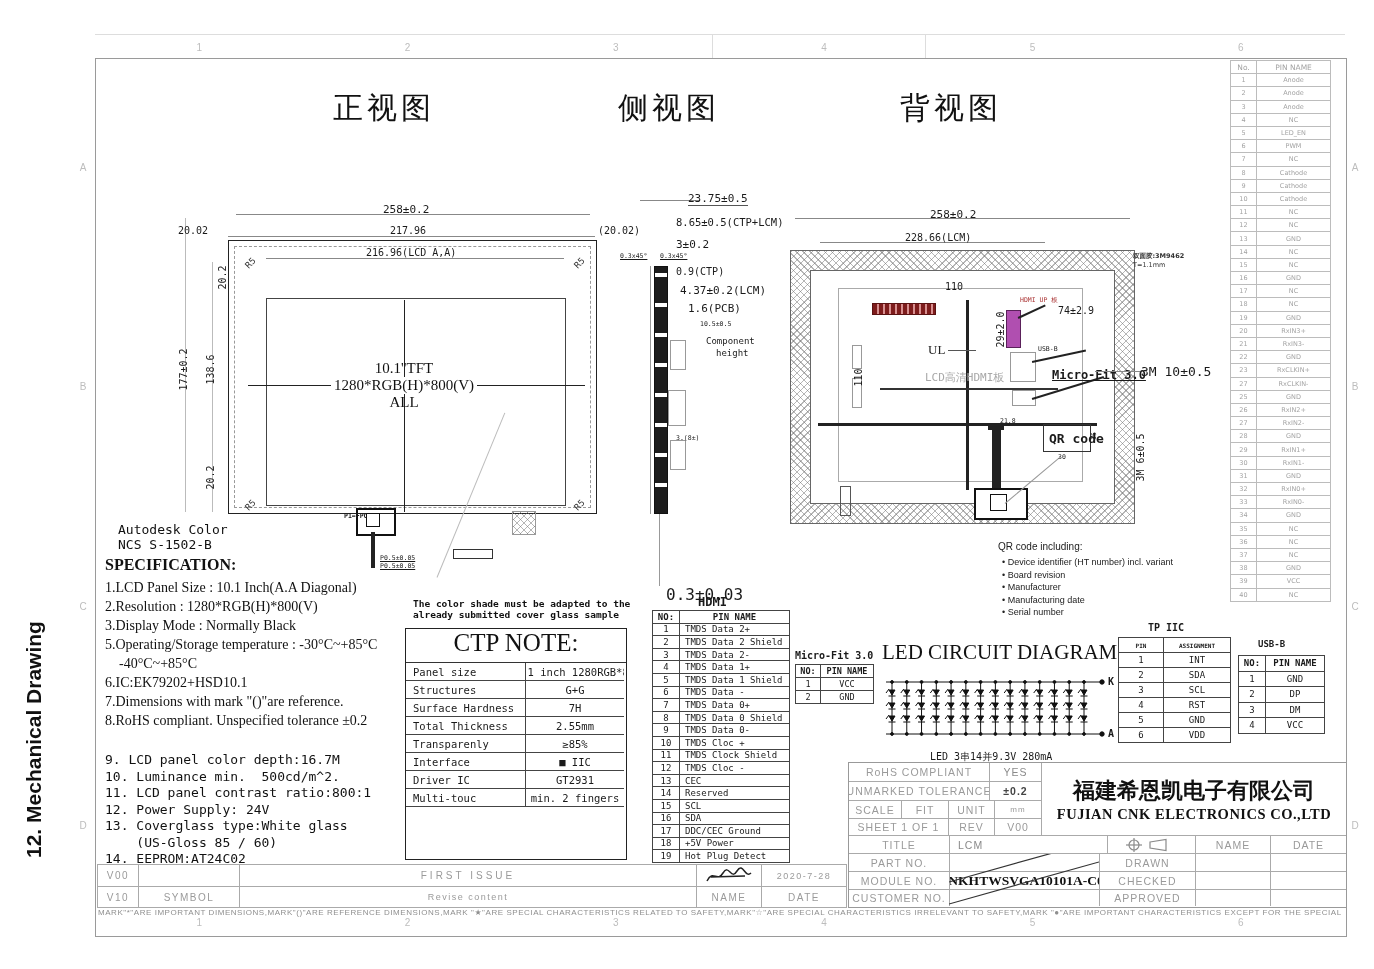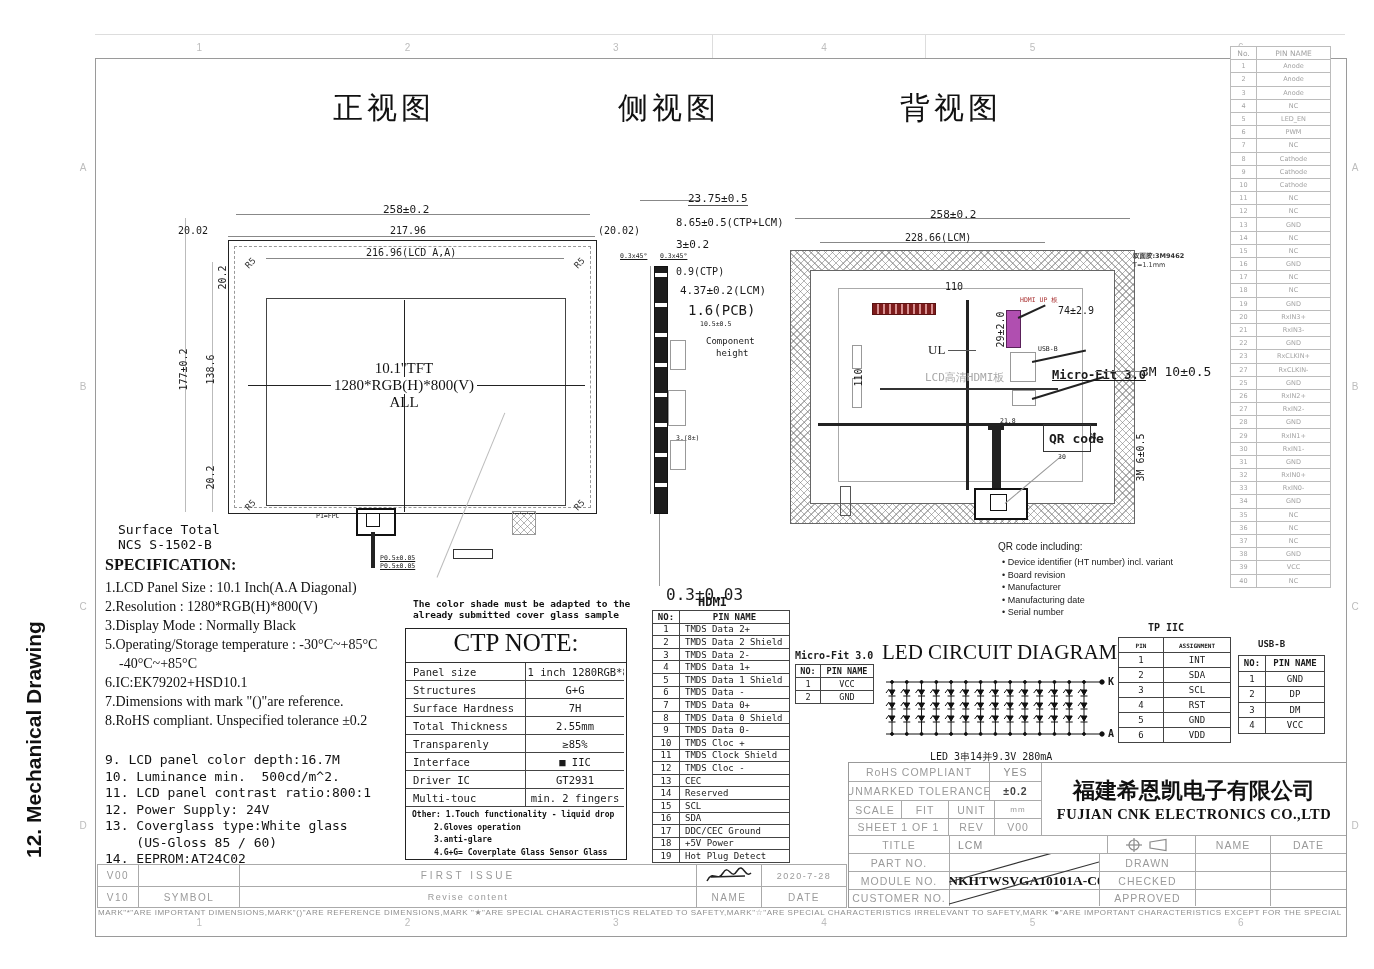--- a/index.html
+++ b/index.html
@@ -23,21 +23,21 @@
   
   .tbl{position:absolute;display:flex;flex-direction:column;border-top:1px solid #444;border-left:1px solid #444;background:#fff}
   .tbl .tr{display:flex}
   .tbl .td{border-right:1px solid #444;border-bottom:1px solid #444;display:flex;align-items:center;justify-content:center;overflow:hidden;white-space:nowrap}
   .t-hdmi{left:652px;top:610px;width:137px;font:9px "DejaVu Sans Mono",monospace}
   .t-hdmi .tr{height:12.6px}
   .t-hdmi .td:nth-child(1){width:26px;flex:none}
   .t-hdmi .td:nth-child(2){flex:1;justify-content:flex-start;padding-left:5px}
   .t-hdmi .tr:first-child{font-weight:bold}
   .t-hdmi .tr:first-child .td:nth-child(2){justify-content:center;padding-left:0}
-  .t-bl{left:1230px;top:46px;width:100px;font:6.5px "DejaVu Sans",sans-serif;color:#a3a3a3;border-color:#bcbcbc}
+  .t-bl{left:1230px;top:60px;width:100px;font:6.5px "DejaVu Sans",sans-serif;color:#a3a3a3;border-color:#bcbcbc}
   .t-bl .td{border-color:#bcbcbc}
   .t-bl .tr{height:13.2px}
   .t-bl .td:nth-child(1){width:25px;flex:none}
   .t-bl .td:nth-child(2){flex:1}
   .t-bl .tr:first-child{font-size:7.5px}
   .t-mf{left:795px;top:664px;width:78px;font:8.5px "DejaVu Sans Mono",monospace}
   .t-mf .tr{height:13px}
   .t-mf .td:nth-child(1){width:24px;flex:none}
   .t-mf .td:nth-child(2){flex:1}
   .t-mf .tr:first-child{font-weight:bold}
@@ -195,49 +195,49 @@
   <div class="vdim" style="left:175px;top:472px">20.2</div>
 
   <div class="abs" style="left:264px;top:360px;width:280px;text-align:center;font:15px 'Liberation Serif',serif;color:#111">
     <div>10.1''TFT</div>
     <div style="background:#fff;display:inline-block;padding:0 3px">1280*RGB(H)*800(V)</div>
     <div>ALL</div>
   </div>
 
   <div class="rect" style="left:356px;top:508px;width:36px;height:24px;border:2px solid #111"></div>
   <div class="rect" style="left:366px;top:513px;width:12px;height:12px;border-color:#111"></div>
-  <div class="dim sm" style="left:316px;top:512px;font-weight:normal">P1=FPC</div>
+  <div class="dim sm" style="left:344px;top:512px;font-weight:bold">P1=FPC</div>
   <div class="vl dk" style="left:371px;top:532px;height:36px;width:4px"></div>
   <div class="dim sm" style="left:380px;top:554px;text-decoration:underline">P0.5±0.05</div>
   <div class="dim sm" style="left:380px;top:562px;text-decoration:underline">P0.5±0.05</div>
   <div class="rect" style="left:453px;top:549px;width:38px;height:8px;border-color:#333"></div>
   <div class="abs hatch" style="left:512px;top:511px;width:22px;height:22px;border:1px solid #999"></div>
   <div class="ldg" style="left:437px;top:577px;width:178px;transform:rotate(-67.6deg);background:#bbb"></div>
 
   <div class="abs" style="left:118px;top:522px;font:13px 'DejaVu Sans Mono',monospace;color:#111">
-    <div>Surface Total</div>
+    <div>Autodesk Color</div>
     <div>NCS S-1502-B</div>
   </div>
 
   <div class="vl" style="left:650px;top:266px;height:248px;background:#999"></div>
   <div class="abs" style="left:654px;top:266px;width:12px;height:246px;border:1.5px solid #111;background:repeating-linear-gradient(0deg,#1c1c1c 0 26px,#fff 26px 30px)"></div>
   <div class="rect" style="left:670px;top:340px;width:14px;height:28px;border-color:#999"></div>
   <div class="rect" style="left:668px;top:390px;width:16px;height:34px;border-color:#999"></div>
   <div class="rect" style="left:670px;top:440px;width:14px;height:28px;border-color:#999"></div>
   <div class="vl" style="left:659px;top:514px;height:72px;background:#999"></div>
   <div class="hl" style="left:640px;top:200px;width:60px;background:#888"></div>
 
   <div class="dim" style="left:688px;top:192px;border-bottom:1px solid #555;font-size:11px">23.75±0.5</div>
   <div class="dim" style="left:676px;top:216px;font-size:10.5px">8.65±0.5(CTP+LCM)</div>
   <div class="dim" style="left:676px;top:238px;font-size:11px">3±0.2</div>
   <div class="dim sm" style="left:620px;top:252px;text-decoration:underline">0.3x45°</div>
   <div class="dim sm" style="left:660px;top:252px;text-decoration:underline">0.3x45°</div>
   <div class="dim" style="left:676px;top:266px">0.9(CTP)</div>
   <div class="dim" style="left:680px;top:284px;font-size:11px">4.37±0.2(LCM)</div>
-  <div class="dim" style="left:688px;top:302px;font-size:14px">1.6(PCB)</div>
+  <div class="dim" style="left:688px;top:302px;font-size:11px">1.6(PCB)</div>
   <div class="dim sm" style="left:700px;top:320px">10.5±0.5</div>
   <div class="dim" style="left:706px;top:336px;font-size:9px">Component</div>
   <div class="dim" style="left:716px;top:348px;font-size:9px">height</div>
   <div class="dim sm" style="left:676px;top:434px">3.(8±)</div>
   <div class="dim" style="left:666px;top:585px;font-size:16px">0.3±0.03</div>
 
   <div class="hl" style="left:795px;top:218px;width:335px;background:#888"></div>
   <div class="hl" style="left:820px;top:242px;width:225px;background:#888"></div>
   <div class="dim" style="left:930px;top:208px;font-size:11px">258±0.2</div>
   <div class="dim" style="left:905px;top:232px">228.66(LCM)</div>
@@ -393,34 +393,20 @@
           <div class="td">Interface</div>
           <div class="td">■ IIC</div>
         </div>
         <div class="tr">
           <div class="td">Driver IC</div>
           <div class="td">GT2931</div>
         </div>
         <div class="tr">
           <div class="td">Multi-touc</div>
           <div class="td">min. 2 fingers</div>
-        </div>
-      </div>
-    <div class="flow vlist ctp-other" style="position:static;padding:2px 0 0 6px">
-        <div class="tr">
-          <div class="td">Other: 1.Touch functionality - liquid drop</div>
-        </div>
-        <div class="tr">
-          <div class="td">2.Gloves operation</div>
-        </div>
-        <div class="tr">
-          <div class="td">3.anti-glare</div>
-        </div>
-        <div class="tr">
-          <div class="td">4.G+G= Coverplate Glass Sensor Glass</div>
         </div>
       </div>
   </div>
 
   <div class="dim" style="left:698px;top:595px;font-weight:bold;font-size:12px">HDMI</div>
   <div class="tbl t-hdmi">
       <div class="tr">
         <div class="td">NO:</div>
         <div class="td">PIN NAME</div>
       </div>

